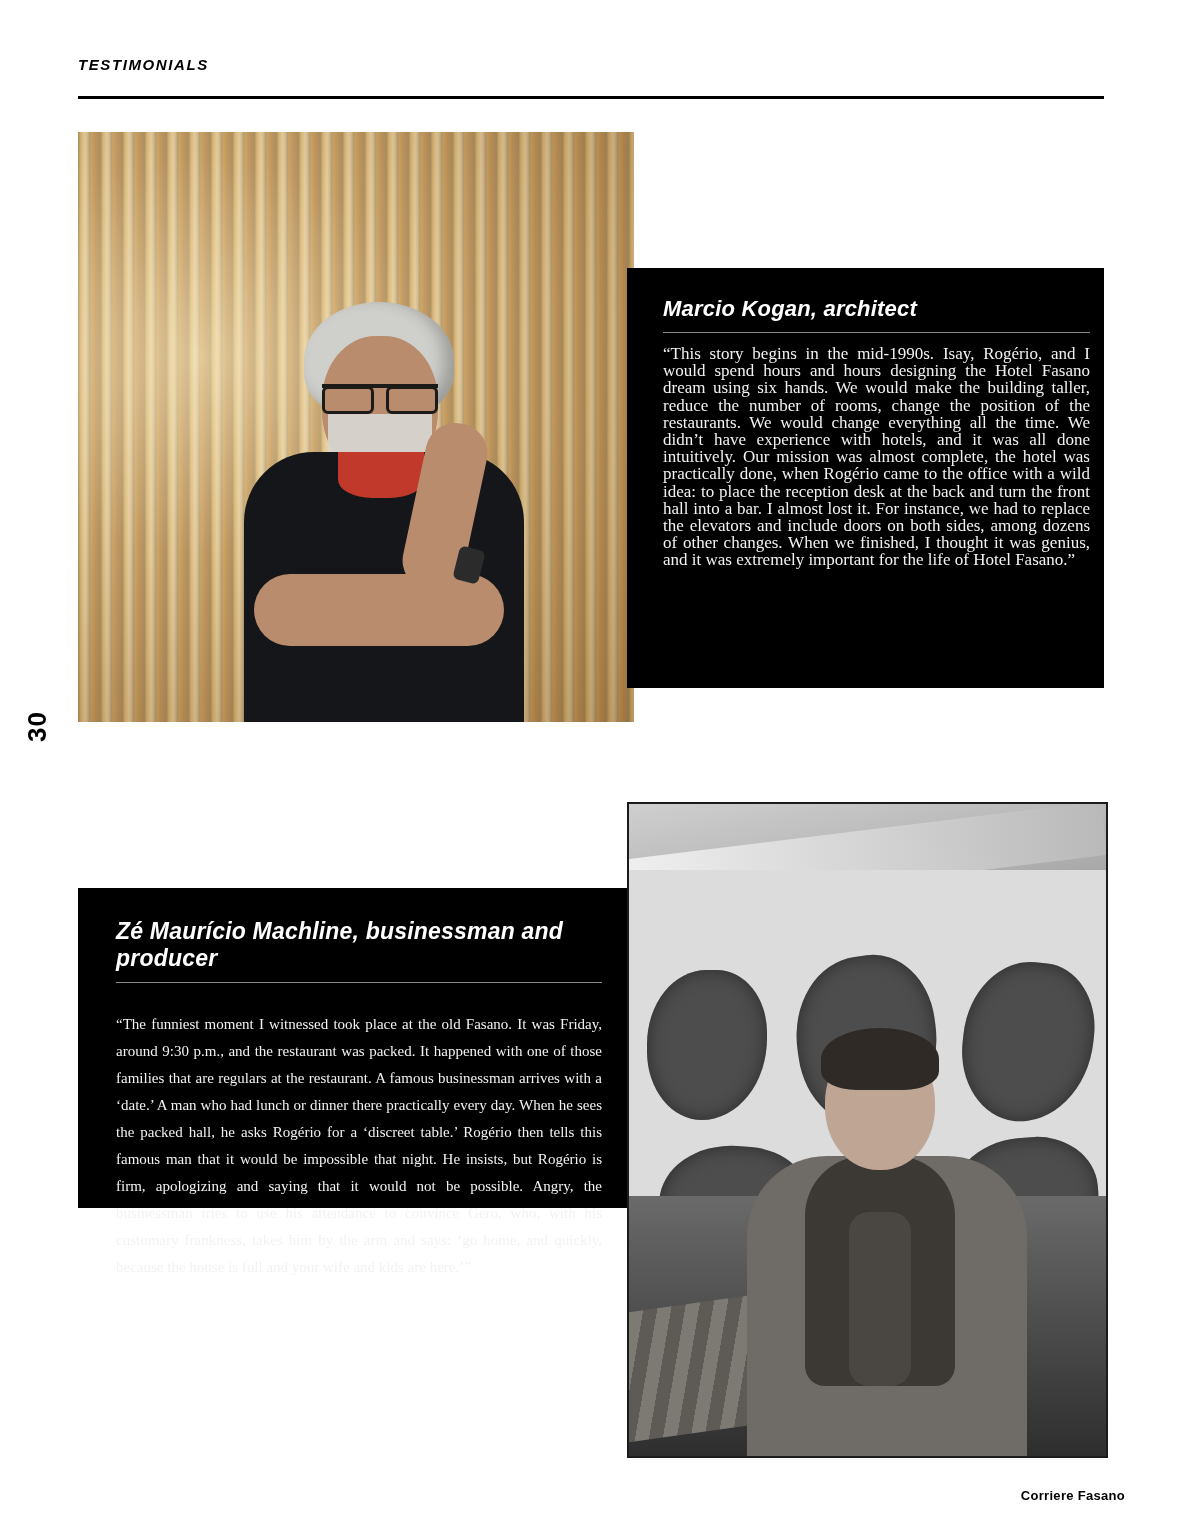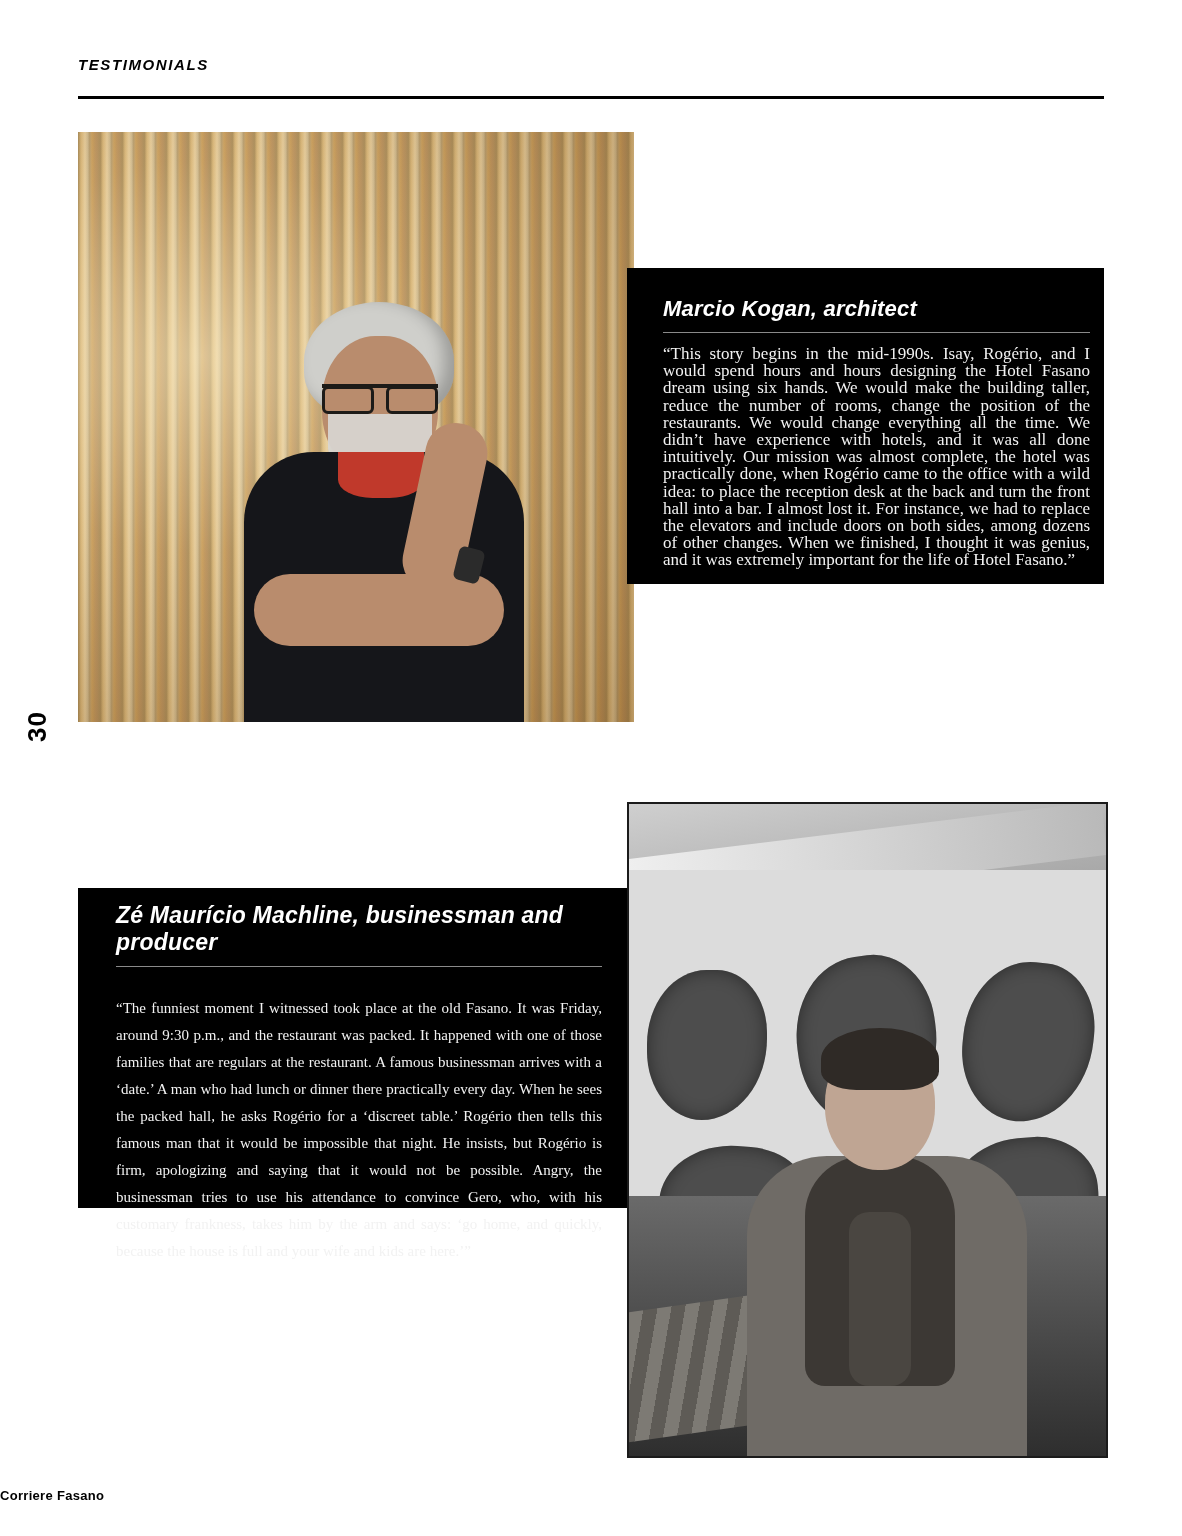--- a/index.html
+++ b/index.html
@@ -197,30 +197,30 @@
   
   .quote-block {
     position: absolute;
     background: #000;
     color: #fff;
   }
   #quote-kogan {
     left: 627px;
     top: 268px;
     width: 477px;
-    height: 316px;
+    height: 420px;
     padding: 28px 14px 0 36px;
     box-sizing: border-box;
   }
   #quote-machline {
     left: 78px;
     top: 888px;
     width: 556px;
     height: 320px;
-    padding: 14px 32px 0 38px;
+    padding: 30px 32px 0 38px;
     box-sizing: border-box;
   }
   .quote-title {
     font-family: "Liberation Sans", sans-serif;
     font-style: italic;
     font-weight: bold;
     font-size: 22px;
     letter-spacing: 0.2px;
     color: #fff;
     margin: 0 0 10px 0;
@@ -244,21 +244,21 @@
     line-height: 27px;
     margin-top: 28px;
   }
 
   
   .footer {
     position: absolute;
     left: 0;
     top: 1486px;
     width: 1125px;
-    text-align: left;
+    text-align: right;
   }
   .footer .foot-text {
     font-family: "Liberation Sans", sans-serif;
     font-weight: bold;
     font-size: 13px;
     letter-spacing: 0.3px;
     color: #000;
   }
 </style>
 </head>

